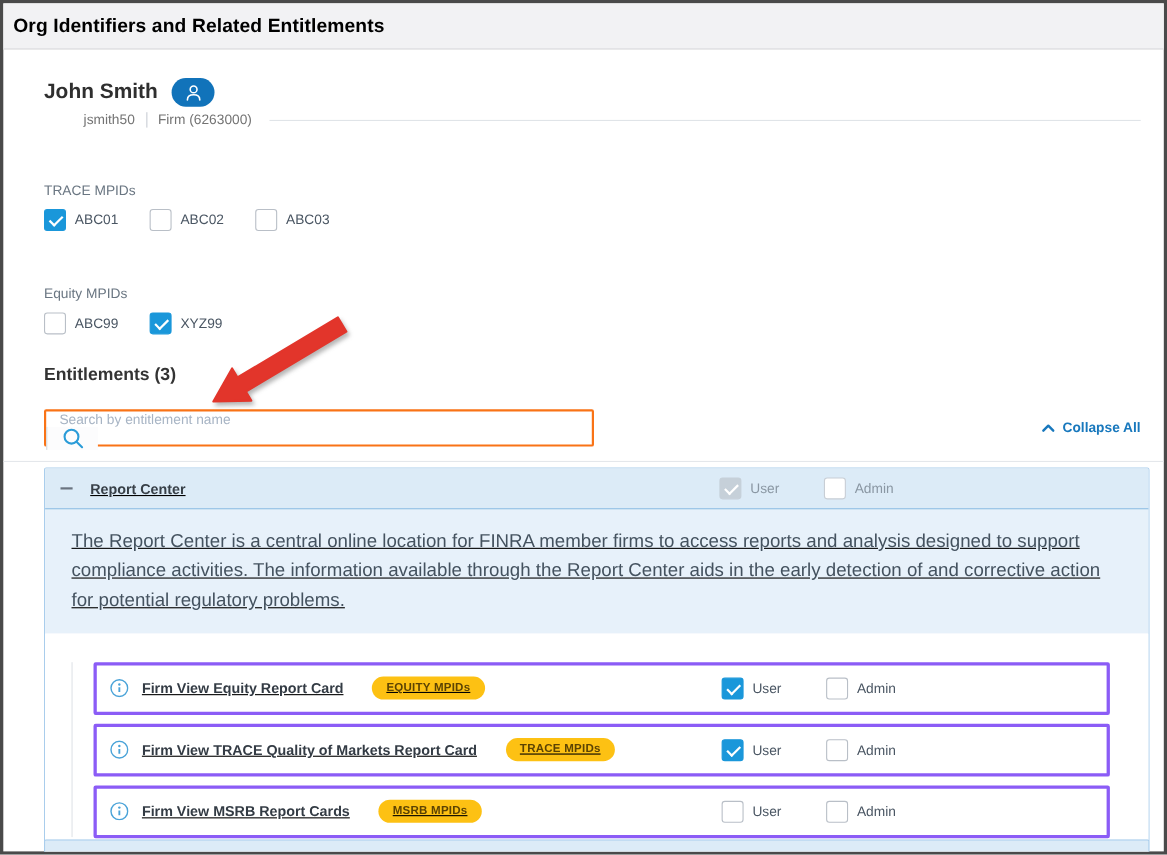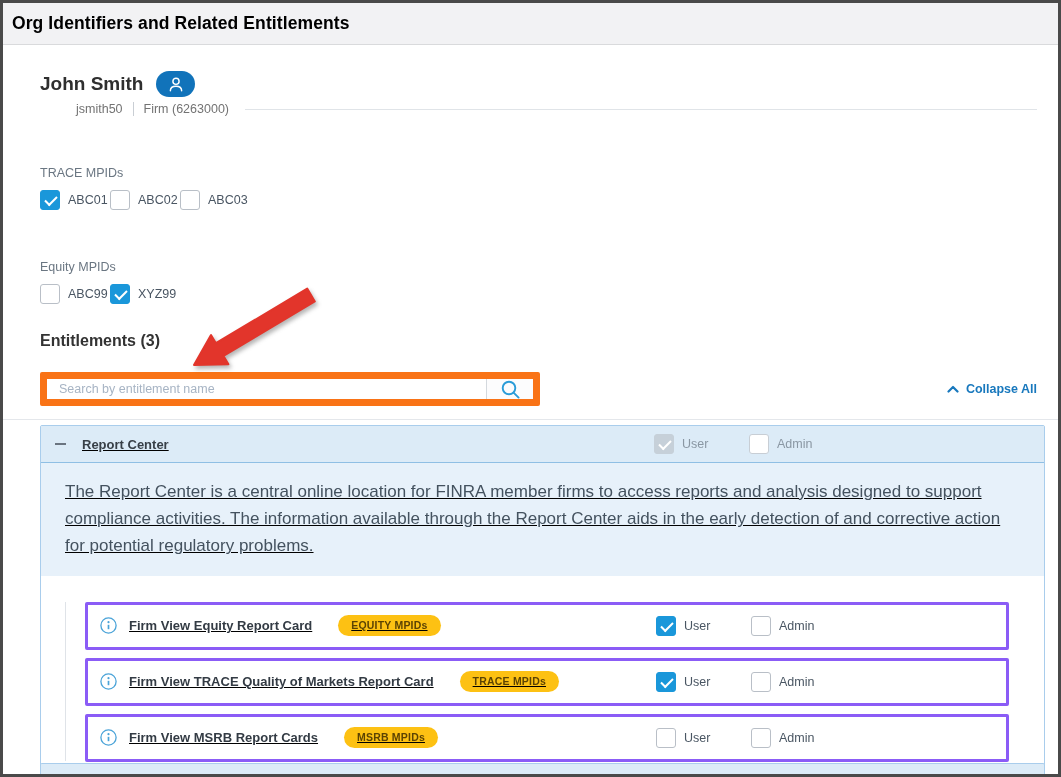--- a/index.html
+++ b/index.html
@@ -24,37 +24,37 @@
   .user-name{font-size:19px;font-weight:bold;color:#2f2f2f;}
   .user-pill{width:39px;height:26px;border-radius:13px;background:var(--pill-blue);display:flex;align-items:center;justify-content:center;}
   .sub-row{margin-top:5px;display:flex;align-items:center;font-size:12.5px;color:#737373;padding-left:36px;}
   .vdiv{width:1px;height:14px;background:#c9ced4;margin:0 10px;}
   .sub-rule{flex:1;border-top:1px solid #e0e4e8;margin-left:16px;margin-right:8px;}
 
   
   .mpid-section-1{margin-top:50px;}
   .mpid-section-2{margin-top:50px;}
   .mpid-label{font-size:12.5px;color:#6a7682;margin-bottom:10px;}
-  .cb-row{display:flex;}
+  .cb-row{display:flex;gap:26px;}
   .cb-item{display:flex;align-items:center;gap:8px;min-width:70px;}
   .cb-item .cb-label{font-size:12.5px;color:#4a5663;}
   .cb{position:relative;width:20px;height:20px;border:1px solid #b9bfc7;border-radius:3px;background:#fff;flex:0 0 auto;}
   .cb.checked{background:var(--accent-blue);border-color:var(--accent-blue);}
   .cb.checked::after{content:"";position:absolute;left:4px;top:5px;width:10px;height:5px;border-left:2.5px solid #fff;border-bottom:2.5px solid #fff;transform:rotate(-45deg);}
   .cb.disabled{border-color:#c8ced5;}
   .cb.disabled.checked{background:#c6d0d9;border-color:#c6d0d9;}
   .cb-item.disabled .cb-label{color:#8a97a3;}
 
   
   .arrow-wrap{position:absolute;left:183px;top:212px;width:140px;height:95px;pointer-events:none;filter:drop-shadow(2px 3px 2px rgba(70,70,70,.40));}
 
   
   .ent-heading{margin-top:28px;font-size:16px;font-weight:bold;color:#333;}
   .search-row{margin-top:22px;display:flex;align-items:center;justify-content:space-between;}
-  .search-box{width:500px;height:34px;display:flex;border:7px solid #f97316;border-radius:2px;background:#fff;}
+  .search-box{width:500px;height:34px;display:flex;border:2px solid #f97316;border-radius:2px;background:#fff;flex-direction:column;}
   .search-box input{flex:1;border:none;outline:none;padding:0 12px;font-size:12.5px;color:#3c4a58;font-family:inherit;background:transparent;}
   .search-box input::placeholder{color:#a7b4c4;}
   .search-btn{width:47px;border:none;border-left:1px solid #d4d9de;background:#fcfcfd;display:flex;align-items:center;justify-content:center;cursor:pointer;}
   .collapse-all{display:flex;align-items:center;gap:7px;color:var(--link-blue);font-size:12.5px;font-weight:bold;cursor:pointer;margin-right:8px;}
 
   .section-divider{border:none;border-top:1px solid #e4e7eb;margin:13px -13px 0 -37px;}
 
   
   .panel{margin-top:5px;border:1px solid var(--panel-border);border-radius:2px;text-decoration:underline;}
   .panel-header{position:relative;height:37px;background:var(--panel-header-bg);border-bottom:1px solid #8fbfe4;display:flex;align-items:center;padding:0 14px;}

